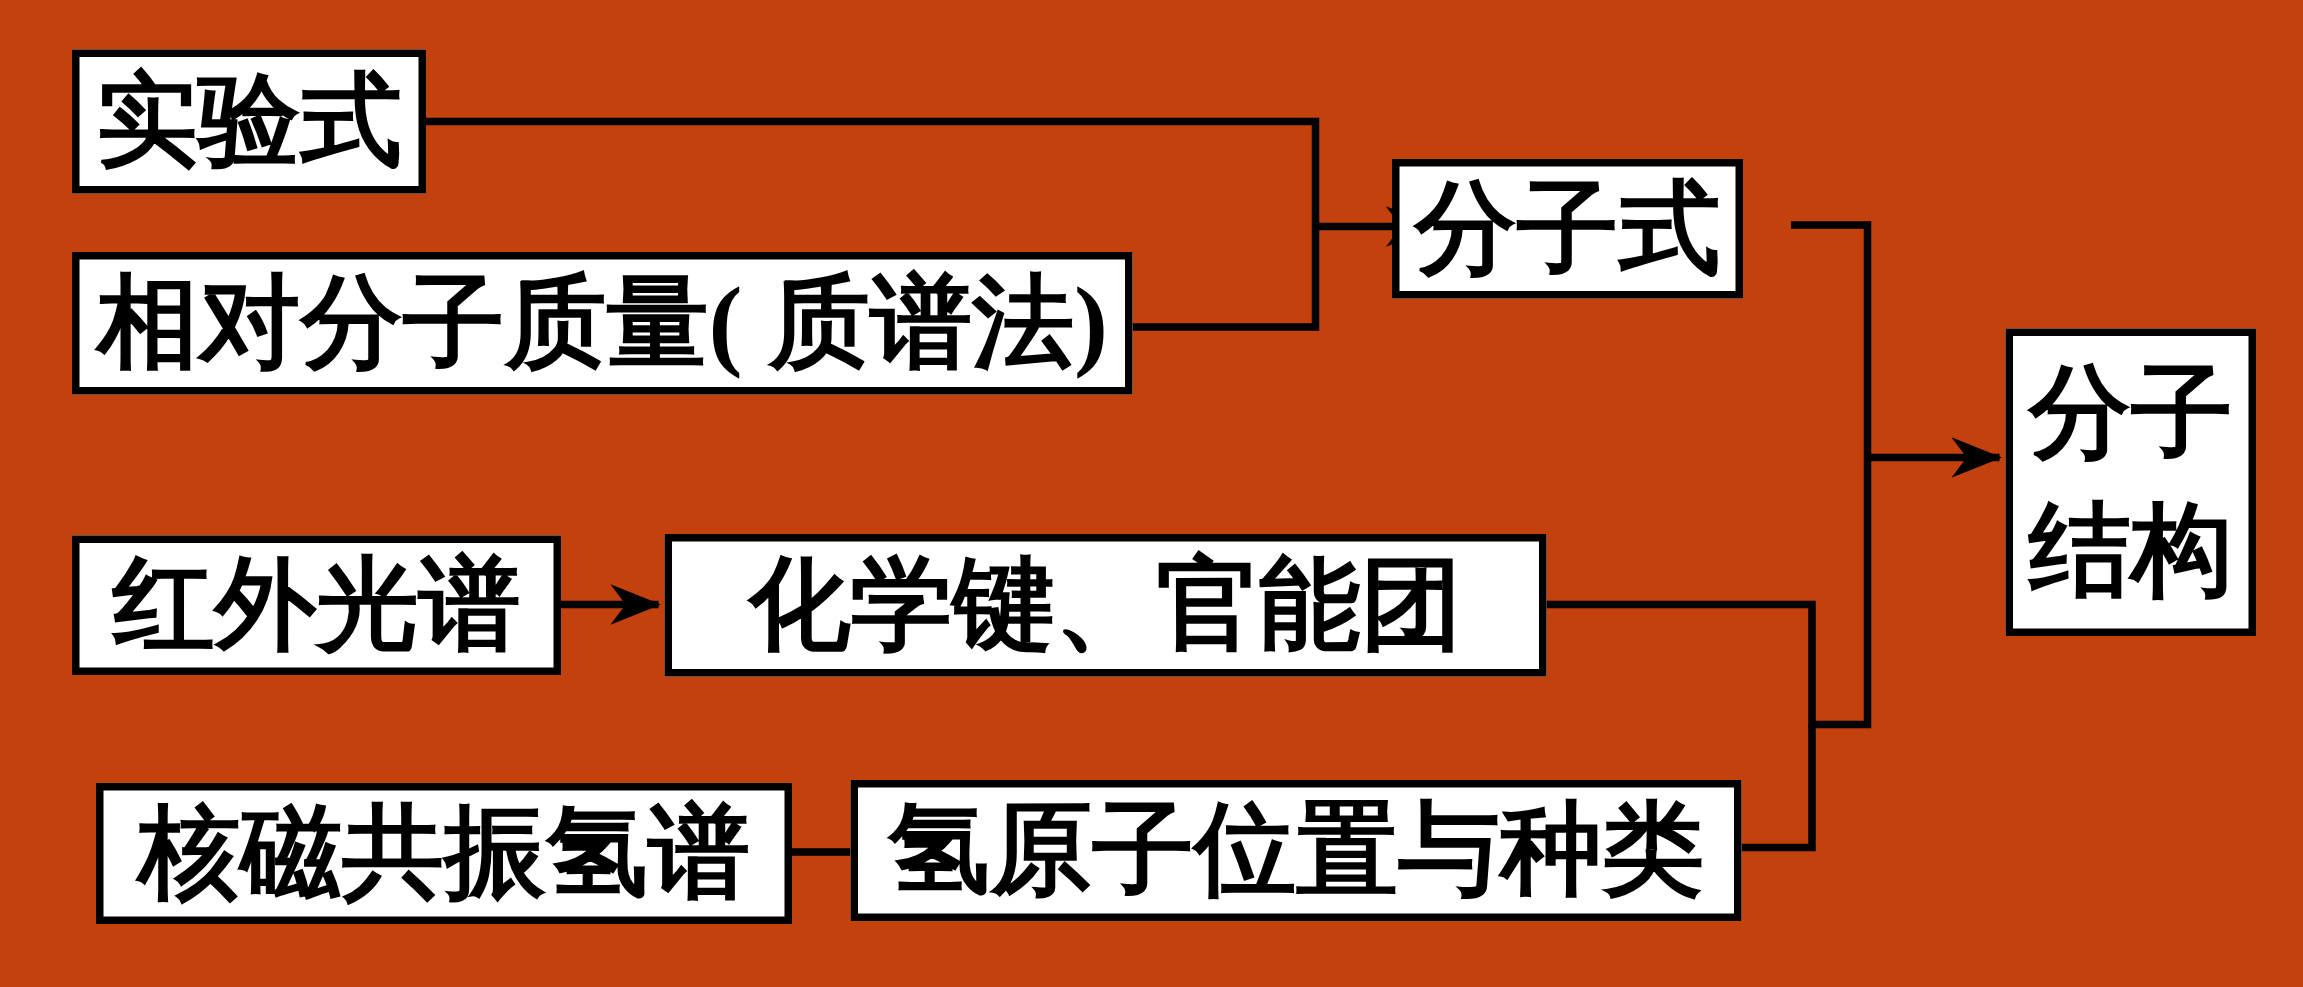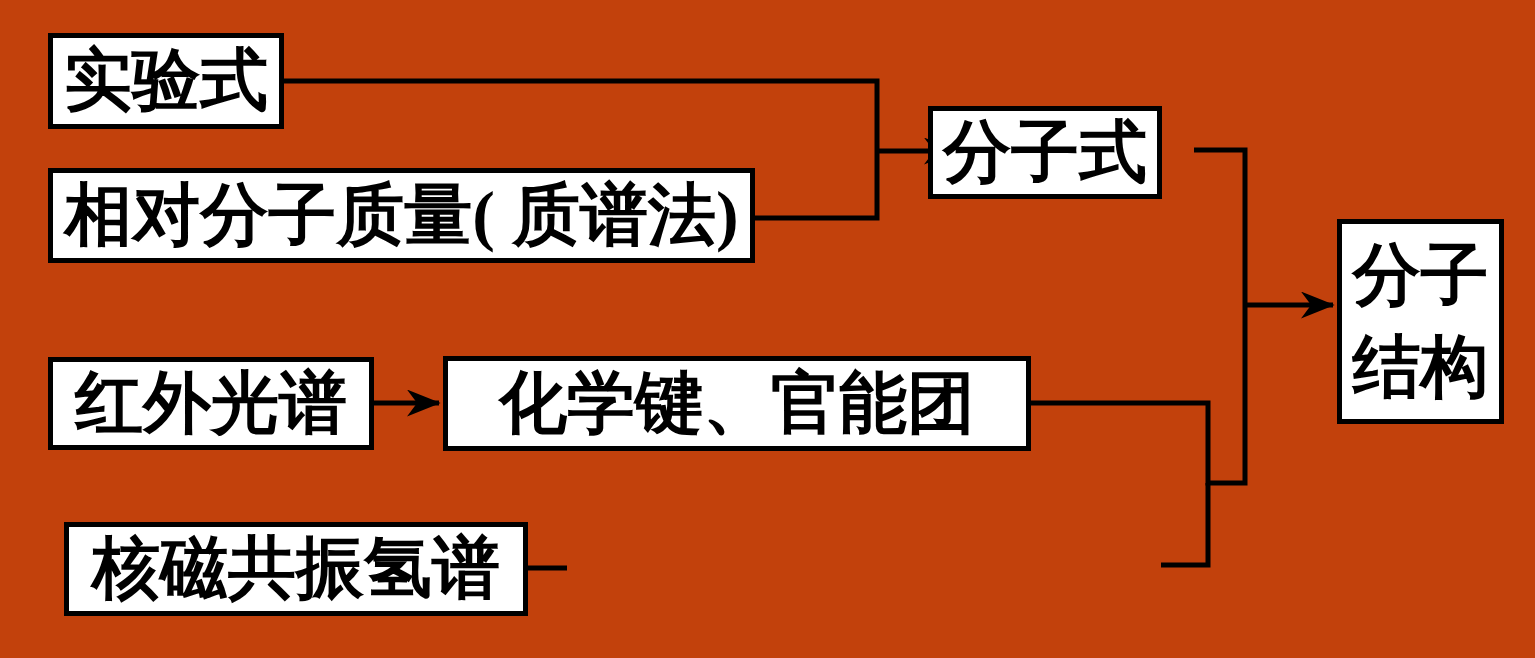--- a/index.html
+++ b/index.html
@@ -92,14 +92,17 @@
   </div>
 
   <div class="node n-bonds">
     <span>化学键、官能团</span>
   </div>
 
   <div class="node n-nmr">
     <span>核磁共振氢谱</span>
   </div>
 
+  <div class="node n-hydrogenpos">
+    <span>氢原子位置与种类</span>
+  </div>
 
 </div>
 
 </body></html>

